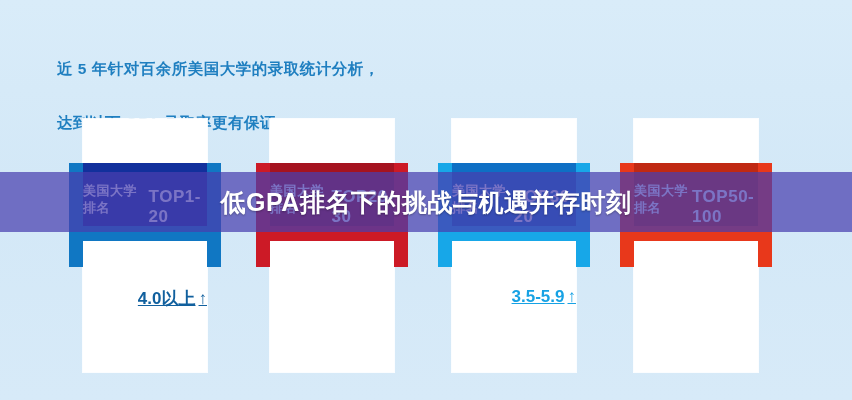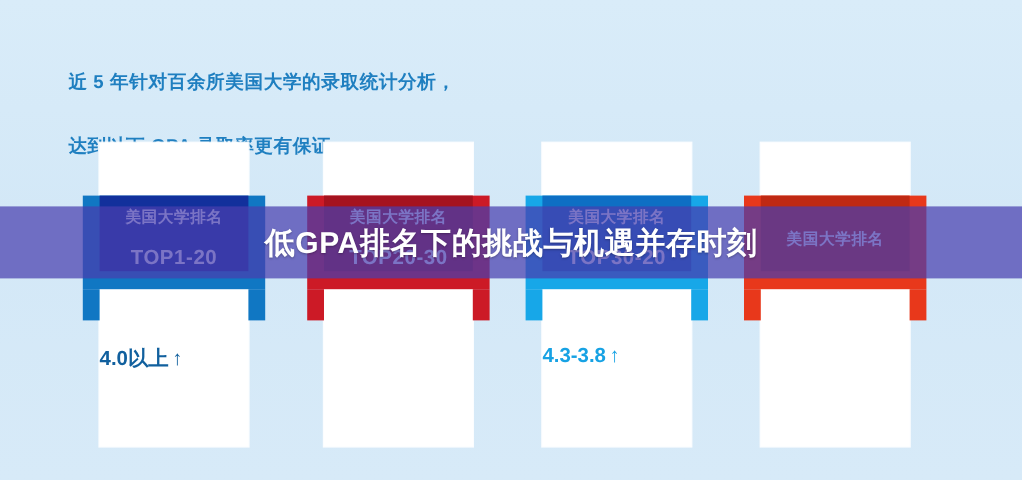--- a/index.html
+++ b/index.html
@@ -59,32 +59,33 @@
   .ribbon .tail.l{left:0;}
   .ribbon .tail.r{right:0;}
 
   
   .plate{
     position:absolute;left:14px;right:14px;top:0;height:63px;
   }
 
   .rtext{
     position:absolute;left:14px;right:14px;top:8px;height:55px;
-    display:flex;flex-direction:column;align-items:center;justify-content:center;
-    color:#ffffff;text-align:right;pointer-events:none;
+    display:flex;flex-direction:row;align-items:center;justify-content:center;
+    color:#ffffff;text-align:left;pointer-events:none;
   }
   .rtext .l1{font-size:13px;font-weight:700;letter-spacing:.5px;line-height:17px;}
   .rtext .l2{font-size:17px;font-weight:700;letter-spacing:.5px;line-height:20px;margin-top:16px;}
 
   
   .gpa{
     position:absolute;left:0;right:0;top:168px;
-    text-align:left;
+    text-align:right;
     font-size:17px;font-weight:700;letter-spacing:0px;
     white-space:nowrap;
+    text-decoration:underline;
   }
   .gpa .arrow{font-size:17px;margin-left:3px;font-weight:700;}
 
   
   .banner{
     position:absolute;left:0;top:172px;width:852px;height:60px;
     background:rgba(72,62,175,.72);
     display:flex;align-items:center;justify-content:center;
   }
   .banner-text{
@@ -142,32 +143,33 @@
         <div class="band" style="background: rgb(23, 167, 232);"></div>
         <div class="tail l" style="background: rgb(23, 167, 232);"></div>
         <div class="tail r" style="background: rgb(23, 167, 232);"></div>
         <div class="plate" style="background: rgb(14, 111, 196);"></div>
         <div class="rtext">
           <span class="l1">美国大学排名</span>
           <span class="l2">TOP30-20</span>
         </div>
       </div>
       <div class="gpa" style="color: rgb(23, 162, 228);">
-        <span>4.3-3.8</span><span class="arrow">↑</span>
+        <span>3.5-5.9</span><span class="arrow">↑</span>
       </div>
     </div>
 
     <div class="card c4">
       <div class="ribbon">
         <div class="band" style="background: rgb(232, 56, 27);"></div>
         <div class="tail l" style="background: rgb(232, 56, 27);"></div>
         <div class="tail r" style="background: rgb(232, 56, 27);"></div>
         <div class="plate" style="background: rgb(192, 41, 19);"></div>
         <div class="rtext">
           <span class="l1">美国大学排名</span>
+          <span class="l2">TOP50-100</span>
         </div>
       </div>
     </div>
 
   </div>
 
   <div class="banner" style="background: rgba(72, 62, 175, 0.72);">
     <span class="banner-text" style="color: rgb(255, 255, 255);">低GPA排名下的挑战与机遇并存时刻</span>
   </div>
 

